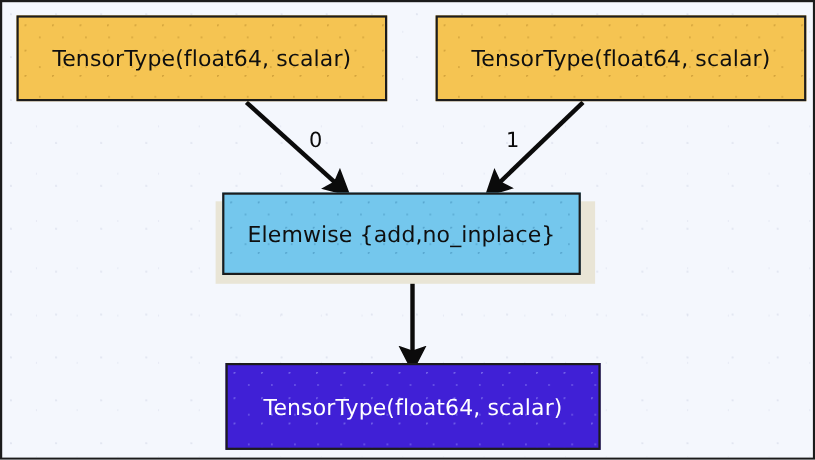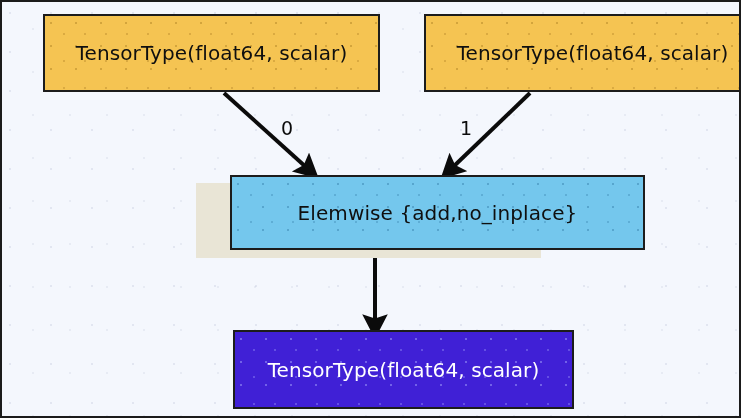--- a/index.html
+++ b/index.html
@@ -30,21 +30,20 @@
   }
 
   .node {
     position: absolute;
     box-sizing: border-box;
     border: 2px solid #1c1c1c;
     display: flex;
     align-items: center;
     justify-content: center;
     white-space: nowrap;
-    margin-left: 28px;
   }
   .node .label {
     font-size: 20px;
     letter-spacing: 0.1px;
     line-height: 1;
   }
   .node.var-in {
     background-color: #f5c452;
     background-image:
       radial-gradient(circle at 6px 7px, rgba(150,105,20,0.35) 0.8px, transparent 0.9px),
@@ -111,21 +110,21 @@
   <div class="node-shadow" style="left:194px; top:181px; width:345px; height:75px;"></div>
 
   <div class="node var-in" style="left:13px; top:12px; width:337px; height:78px;">
     <span class="label">TensorType(float64, scalar)</span>
   </div>
 
   <div class="node var-in" style="left:394px; top:12px; width:337px; height:78px;">
     <span class="label">TensorType(float64, scalar)</span>
   </div>
 
-  <div class="node apply" style="left:200px; top:173px; width:415px; height:75px;">
+  <div class="node apply" style="left:200px; top:173px; width:326px; height:75px;">
     <span class="label">Elemwise {add,no_inplace}</span>
   </div>
 
   <div class="node var-out" style="left:203px; top:328px; width:341px; height:79px;">
     <span class="label">TensorType(float64, scalar)</span>
   </div>
 
   <div class="edge-label" style="left:279px; top:117px;">0</div>
   <div class="edge-label" style="left:458px; top:117px;">1</div>
 

